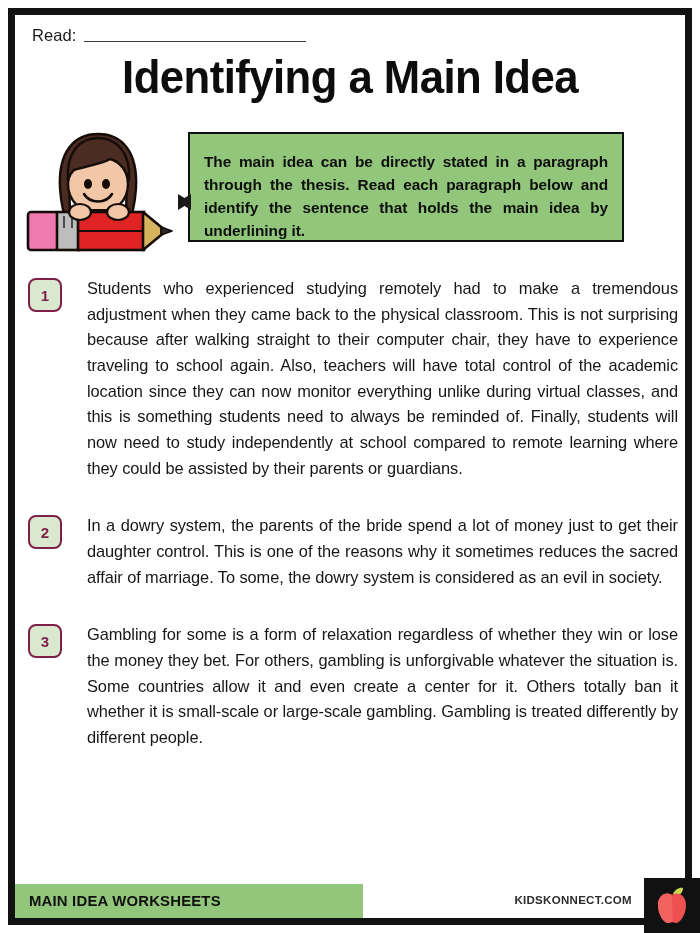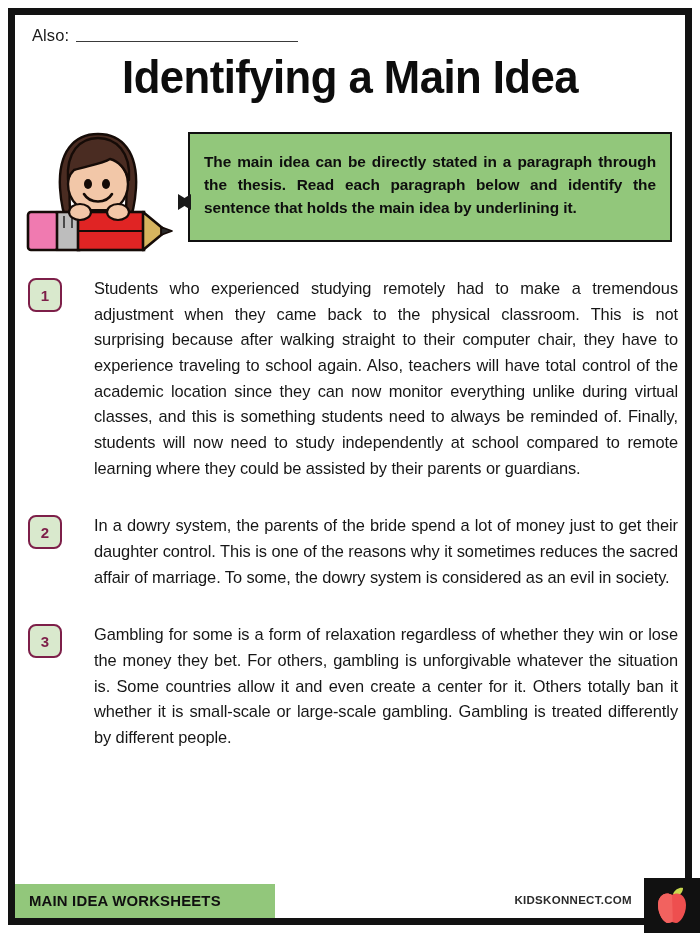--- a/index.html
+++ b/index.html
@@ -79,21 +79,21 @@
     top: 128px;
     width: 170px;
     height: 130px;
   }
 
   
   .callout {
     position: absolute;
     left: 188px;
     top: 132px;
-    width: 484px;
+    width: 436px;
     height: 110px;
     background: #92c77b;
     border: 2.5px solid #101010;
     box-sizing: border-box;
   }
   .callout-text {
     position: absolute;
     left: 14px;
     right: 14px;
     top: 16px;
@@ -150,35 +150,35 @@
     font-size: 15px;
     font-weight: bold;
     display: flex;
     align-items: center;
     justify-content: center;
     margin-top: 2px;
     box-sizing: border-box;
   }
   .qtext {
     flex: 1 1 auto;
-    margin-left: 32px;
+    margin-left: 25px;
     font-size: 16.4px;
     line-height: 1.565;
     color: #161616;
     text-align: justify;
     text-align-last: left;
     letter-spacing: -0.08px;
   }
 
   
   .footer-band {
     position: absolute;
     left: 15px;
     top: 884px;
-    width: 260px;
+    width: 348px;
     height: 34px;
     background: #92c77b;
     display: flex;
     align-items: center;
   }
   .footer-band-text {
     margin-left: 14px;
     font-size: 15.5px;
     font-weight: bold;
     color: #101010;
@@ -213,21 +213,21 @@
     height: 38px;
   }
 </style>
 </head>
 <body>
 
 <div class="page">
   <div class="frame"></div>
 
   <div class="name-row">
-    <span class="name-label">Also:</span>
+    <span class="name-label">Read:</span>
     <span class="name-rule"></span>
   </div>
 
   <div class="title">Identifying a Main Idea</div>
 
   <div class="mascot">
     <svg viewBox="0 0 170 130" width="170" height="130" xmlns="http://www.w3.org/2000/svg">
 
       <path d="M46 60 C44 24 60 6 84 6 C108 6 124 24 122 60 C121 76 118 88 114 96 L110 96 C112 84 113 70 112 60 L56 60 C55 70 56 84 58 96 L54 96 C50 88 47 76 46 60 Z" fill="#4a2c22" stroke="#150b07" stroke-width="2.4" stroke-linejoin="round"></path>
 

